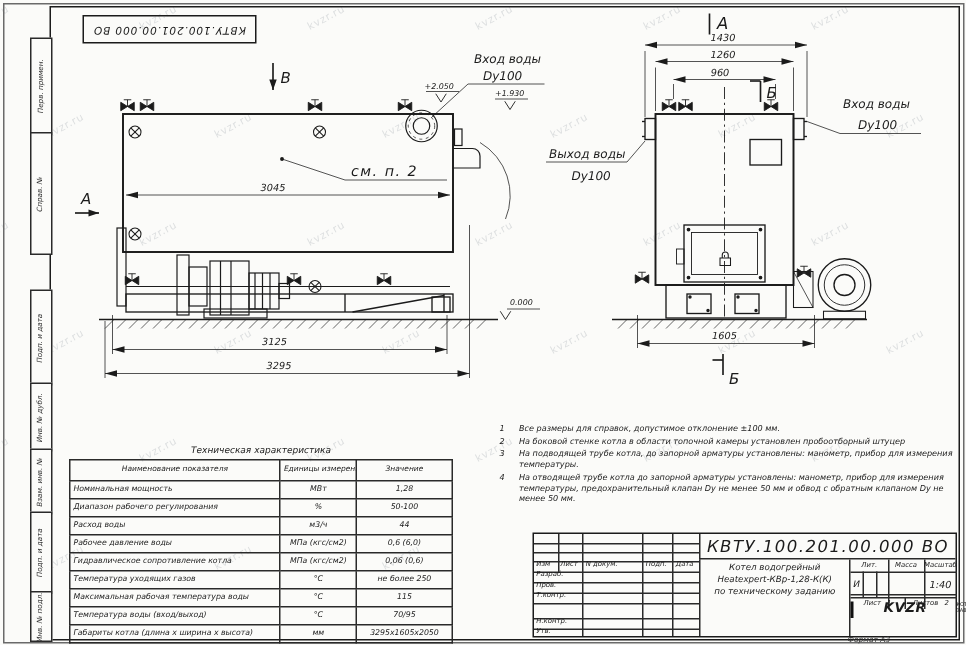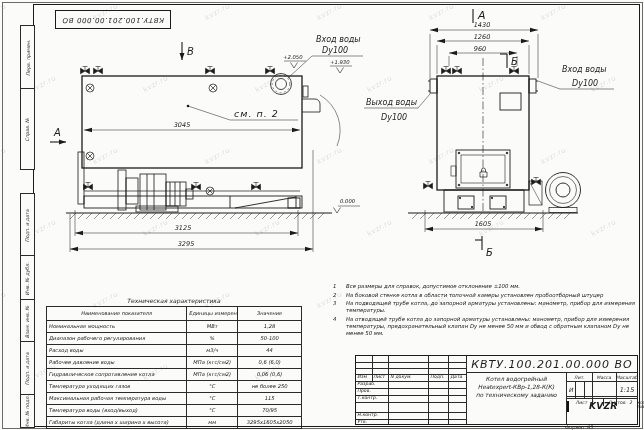--- a/index.html
+++ b/index.html
@@ -573,21 +573,21 @@
     <div class="vline" style="left:25px;top:0;height:33px;"></div>
     <div class="vline" style="left:49px;top:0;height:33px;"></div>
     <div class="vline" style="left:8.3px;top:8px;height:17px;"></div>
     <div class="vline" style="left:16.6px;top:8px;height:17px;"></div>
     <div class="hline" style="left:0;top:8px;width:71px;"></div>
     <div class="hline" style="left:0;top:25px;width:71px;"></div>
     <div class="lg-cell" style="left:0;top:0;width:25px;height:8px;">Лит.</div>
     <div class="lg-cell" style="left:25px;top:0;width:24px;height:8px;">Масса</div>
     <div class="lg-cell" style="left:49px;top:0;width:22px;height:8px;">Масштаб</div>
     <div class="lg-cell" style="left:0;top:8px;width:8.3px;height:17px;font-size:6px;">И</div>
-    <div class="lg-cell" style="left:49px;top:8px;width:22px;height:17px;font-size:6.5px;">1:15</div>
+    <div class="lg-cell" style="left:49px;top:8px;width:22px;height:17px;font-size:6.5px;">1:40</div>
     <div class="lg-cell" style="left:0;top:25px;width:36px;height:8px;gap:4px;">
       <span>Лист</span>
       <span>1</span>
     </div>
     <div class="vline" style="left:36px;top:25px;height:8px;"></div>
     <div class="lg-cell" style="left:36px;top:25px;width:35px;height:8px;gap:4px;">
       <span>Листов</span>
       <span>2</span>
     </div>
     <div class="logo-row">

